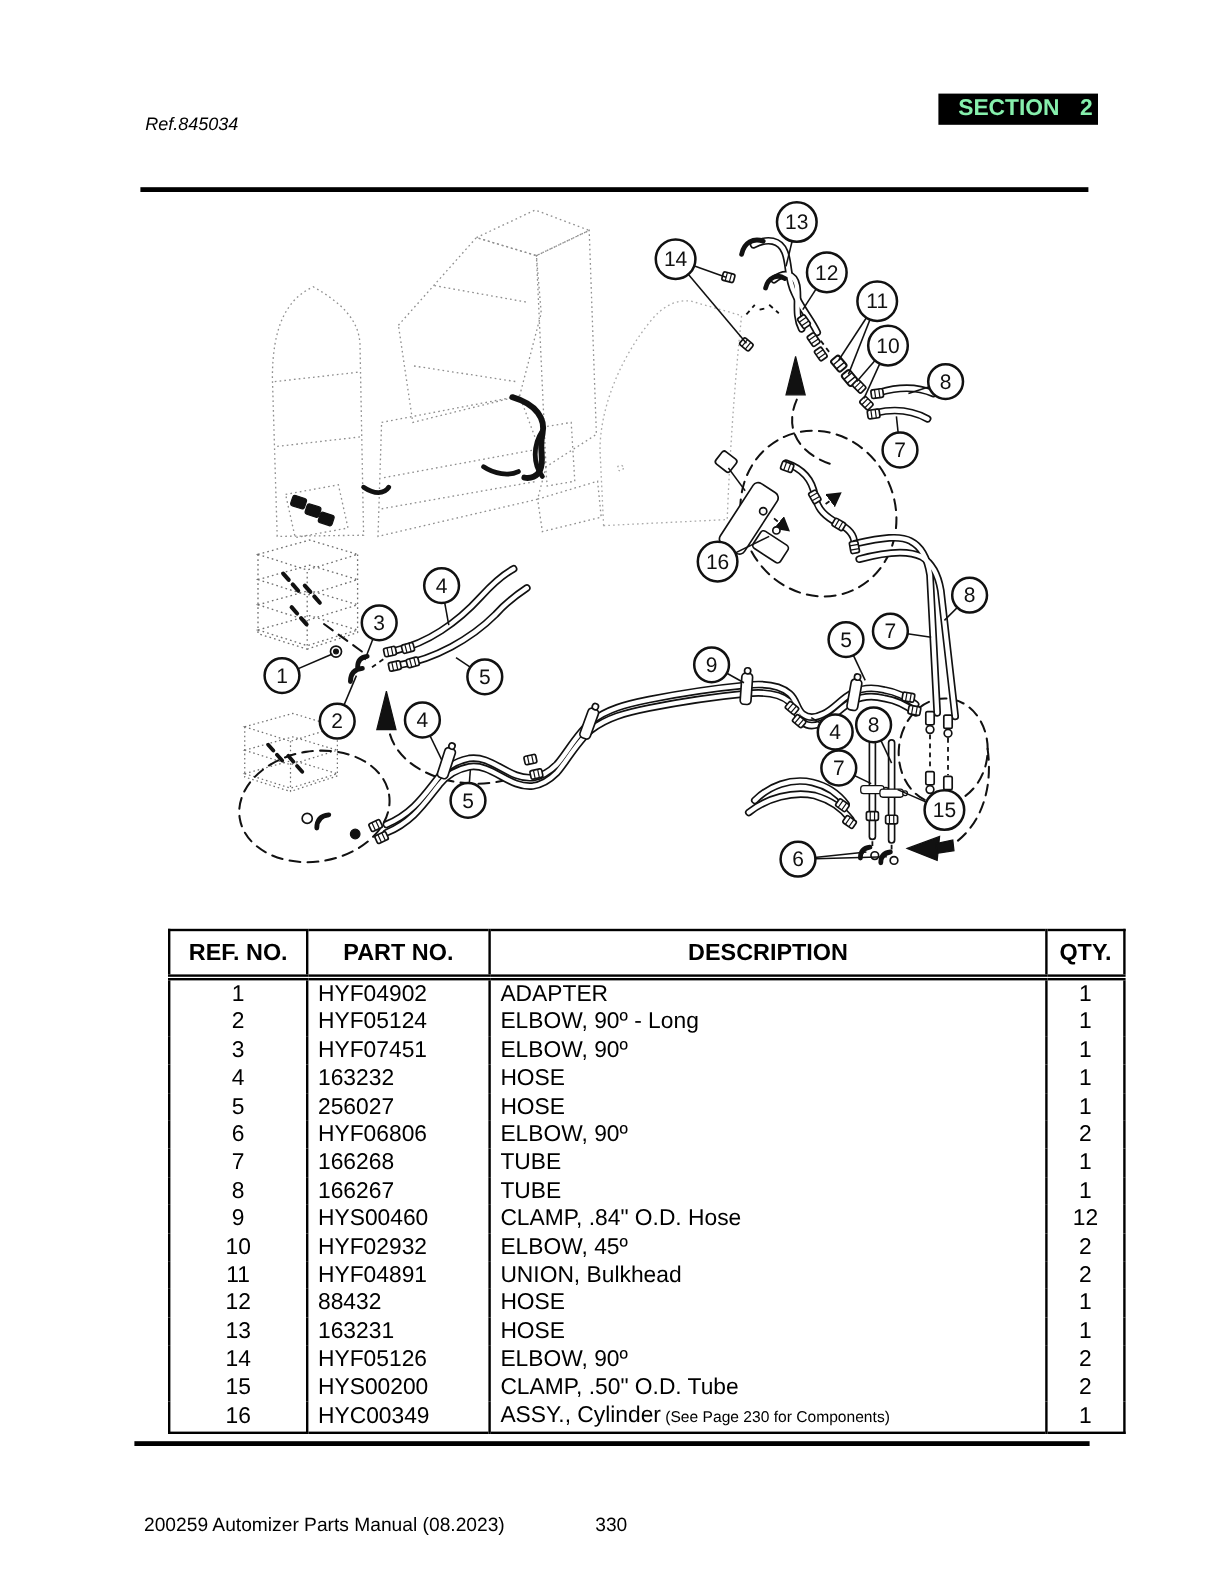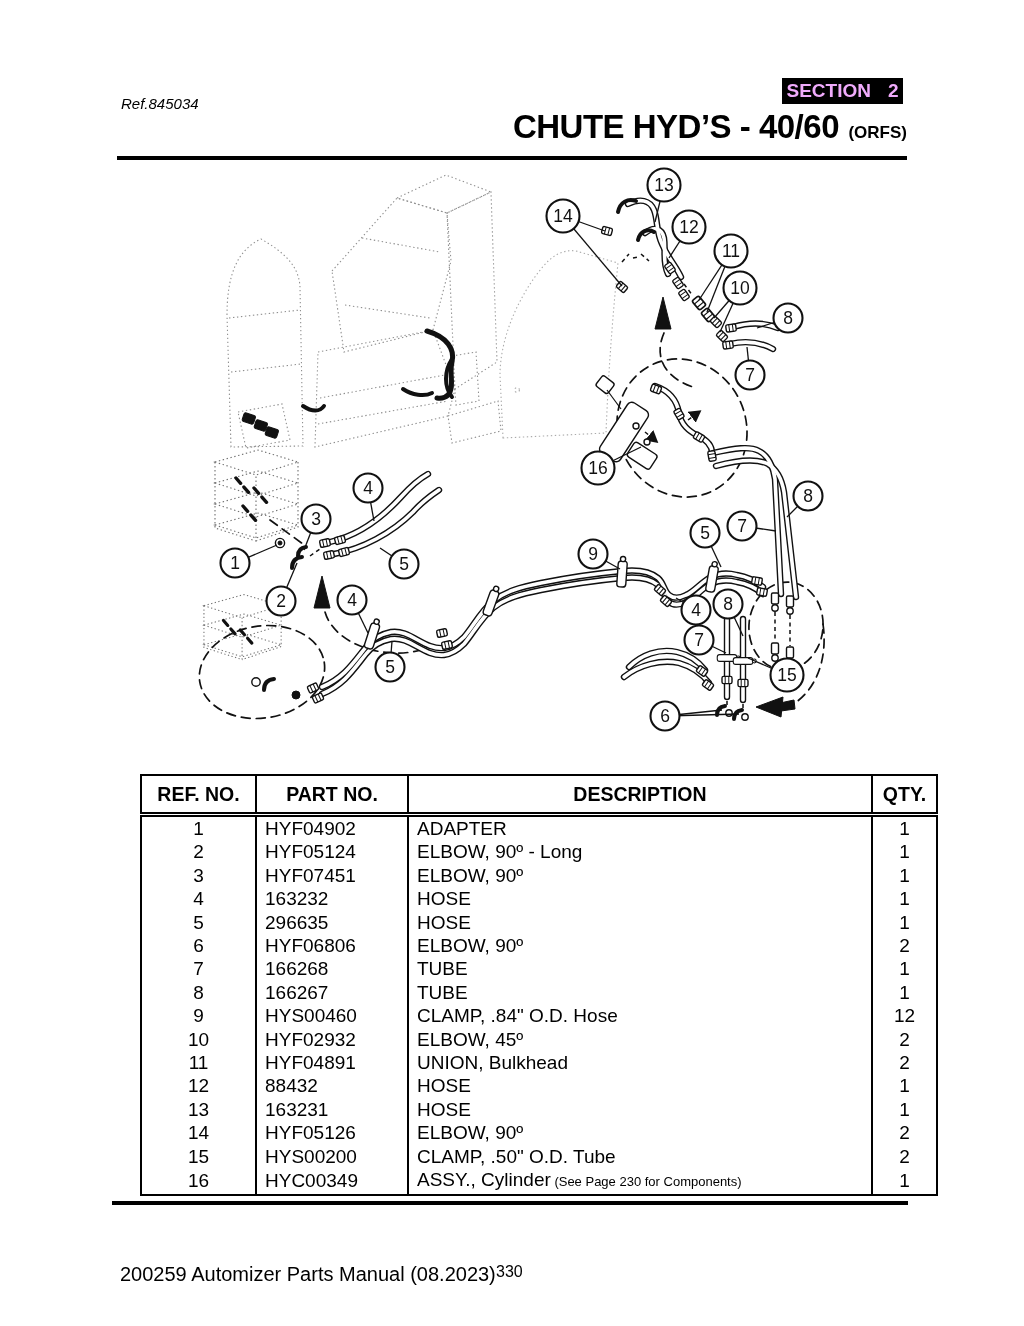--- a/index.html
+++ b/index.html
@@ -3,23 +3,23 @@
 <meta charset="utf-8">
 <style>
   html,body{margin:0;padding:0;background:#ffffff;}
   .page{
     position:relative;width:1024px;height:1326px;background:#fff;overflow:hidden;
     font-family:"Liberation Sans",sans-serif;color:#000;
   }
   
   .ref-label{position:absolute;left:121px;top:95px;font-size:15px;font-style:italic;}
   .section-badge{
-    position:absolute;left:782px;top:78px;width:121px;height:26px;background:#000;color:#f0abfc;
+    position:absolute;left:782px;top:78px;width:121px;height:26px;background:#000;color:#86efac;
     display:flex;align-items:center;justify-content:center;gap:17px;
-    font-weight:bold;font-size:19px;
+    font-weight:bold;font-size:19px;padding-left:12px;
   }
   .title-line{position:absolute;right:117px;top:108px;white-space:nowrap;text-align:right;}
   .title-main{font-weight:bold;font-size:33px;letter-spacing:-0.5px;}
   .title-suffix{font-weight:bold;font-size:17px;margin-left:5px;}
   .rule-top{position:absolute;left:117px;top:156px;width:790px;height:4px;background:#000;}
   .rule-bottom{position:absolute;left:112px;top:1201px;width:796px;height:4px;background:#000;}
   
   #diagram{position:absolute;left:0;top:0;width:1024px;height:1326px;}
   .dot   {stroke:#8f8f8f;stroke-width:1.1;fill:none;stroke-dasharray:1.4 2.6;}
   .dotf  {stroke:#aaaaaa;stroke-width:1.1;fill:none;stroke-dasharray:1.4 2.6;}
@@ -44,36 +44,32 @@
   table.parts{border:2.5px solid #000;}
   table.parts th{
     border-bottom:5px double #000;height:36px;font-size:19.5px;font-weight:bold;text-align:center;
   }
   table.parts th+th, table.parts td+td{border-left:2px solid #000;}
   table.parts td{height:23.4px;font-size:19px;line-height:23.4px;}
   td.c{text-align:center;}
   td.l{text-align:left;}
   .note{font-size:13px;}
   
-  .footer-left{position:absolute;left:120px;top:1263px;font-size:20px;}
+  .footer-left{position:absolute;left:120px;top:1263px;font-size:16px;}
   .footer-page{position:absolute;left:496px;top:1263px;font-size:16px;}
 </style>
 </head>
 <body>
 
 <div class="page">
 
   <div class="ref-label">Ref.845034</div>
   <div class="section-badge">
     <span>SECTION</span>
     <span>2</span>
-  </div>
-  <div class="title-line">
-    <span class="title-main">CHUTE HYD’S - 40/60</span>
-    <span class="title-suffix">(ORFS)</span>
   </div>
   <div class="rule-top"></div>
 
   <svg id="diagram" viewBox="0 0 1024 1326">
     <defs>
       <g id="nut">
         <rect x="-5" y="-3.6" width="10" height="7.2" rx="1.6" class="fitw"></rect>
         <path d="M -1.8 -3.6 L -1.8 3.6 M 1.8 -3.6 L 1.8 3.6" stroke="#111" stroke-width="1" fill="none"></path>
       </g>
       <g id="bulk">
@@ -394,21 +390,21 @@
             <td class="c">1</td>
           </tr>
           <tr>
             <td class="c">4</td>
             <td class="l">163232</td>
             <td class="l">HOSE</td>
             <td class="c">1</td>
           </tr>
           <tr>
             <td class="c">5</td>
-            <td class="l">296635</td>
+            <td class="l">256027</td>
             <td class="l">HOSE</td>
             <td class="c">1</td>
           </tr>
           <tr>
             <td class="c">6</td>
             <td class="l">HYF06806</td>
             <td class="l">ELBOW, 90º</td>
             <td class="c">2</td>
           </tr>
           <tr>

